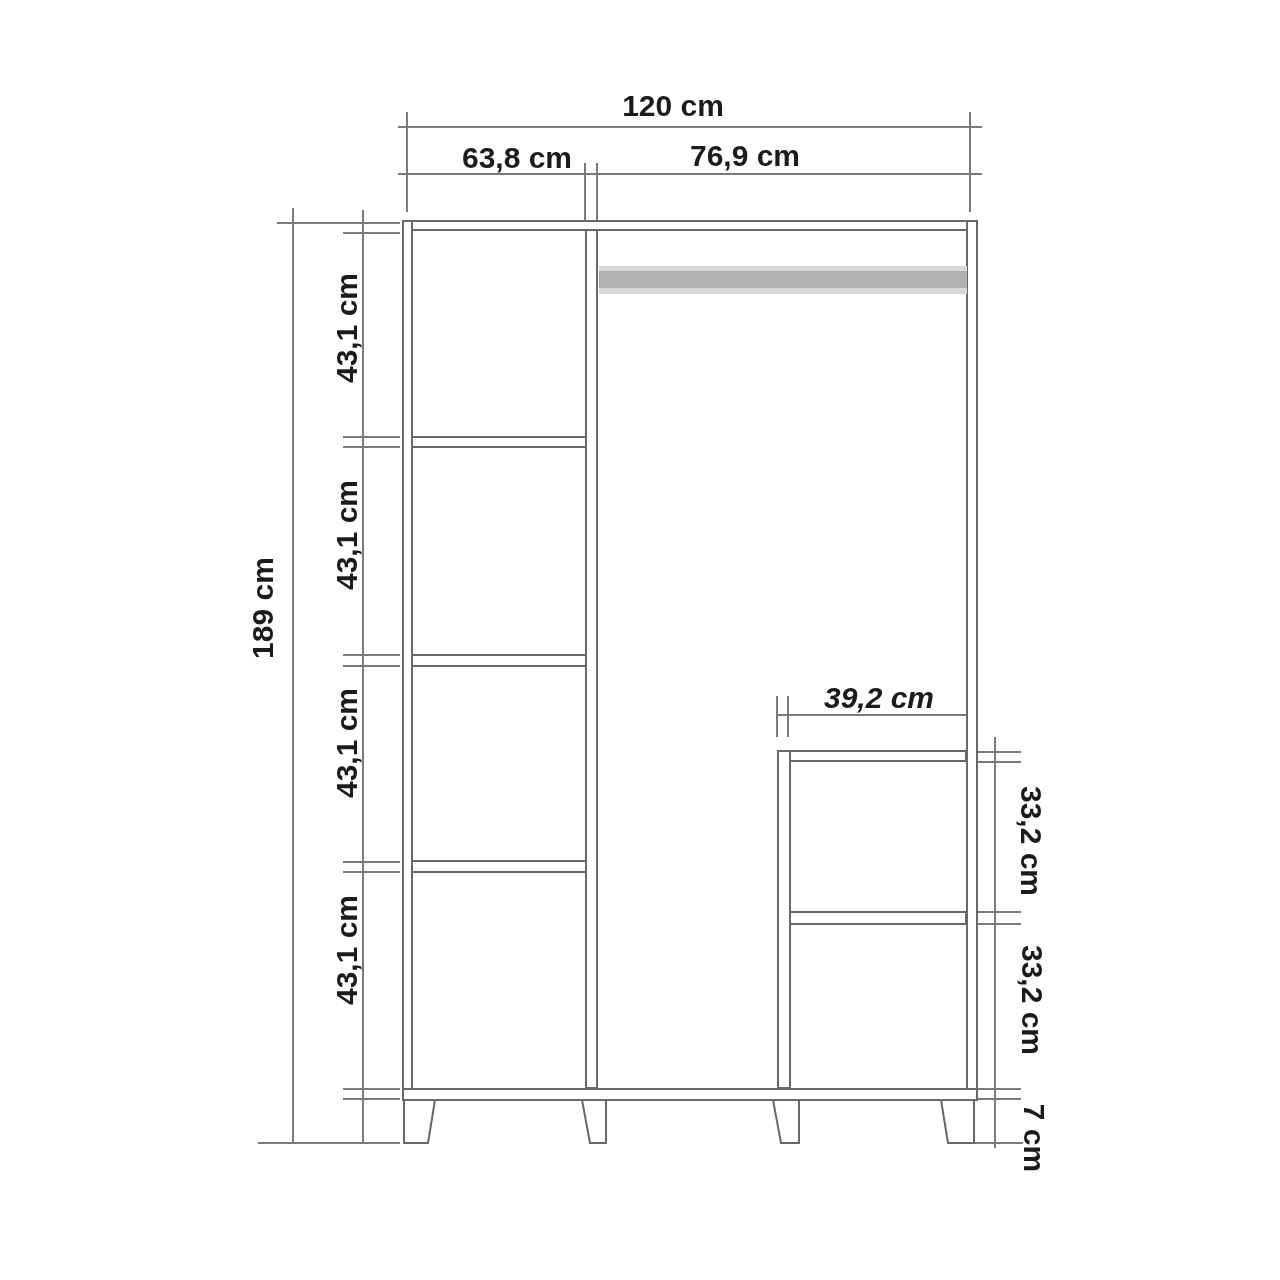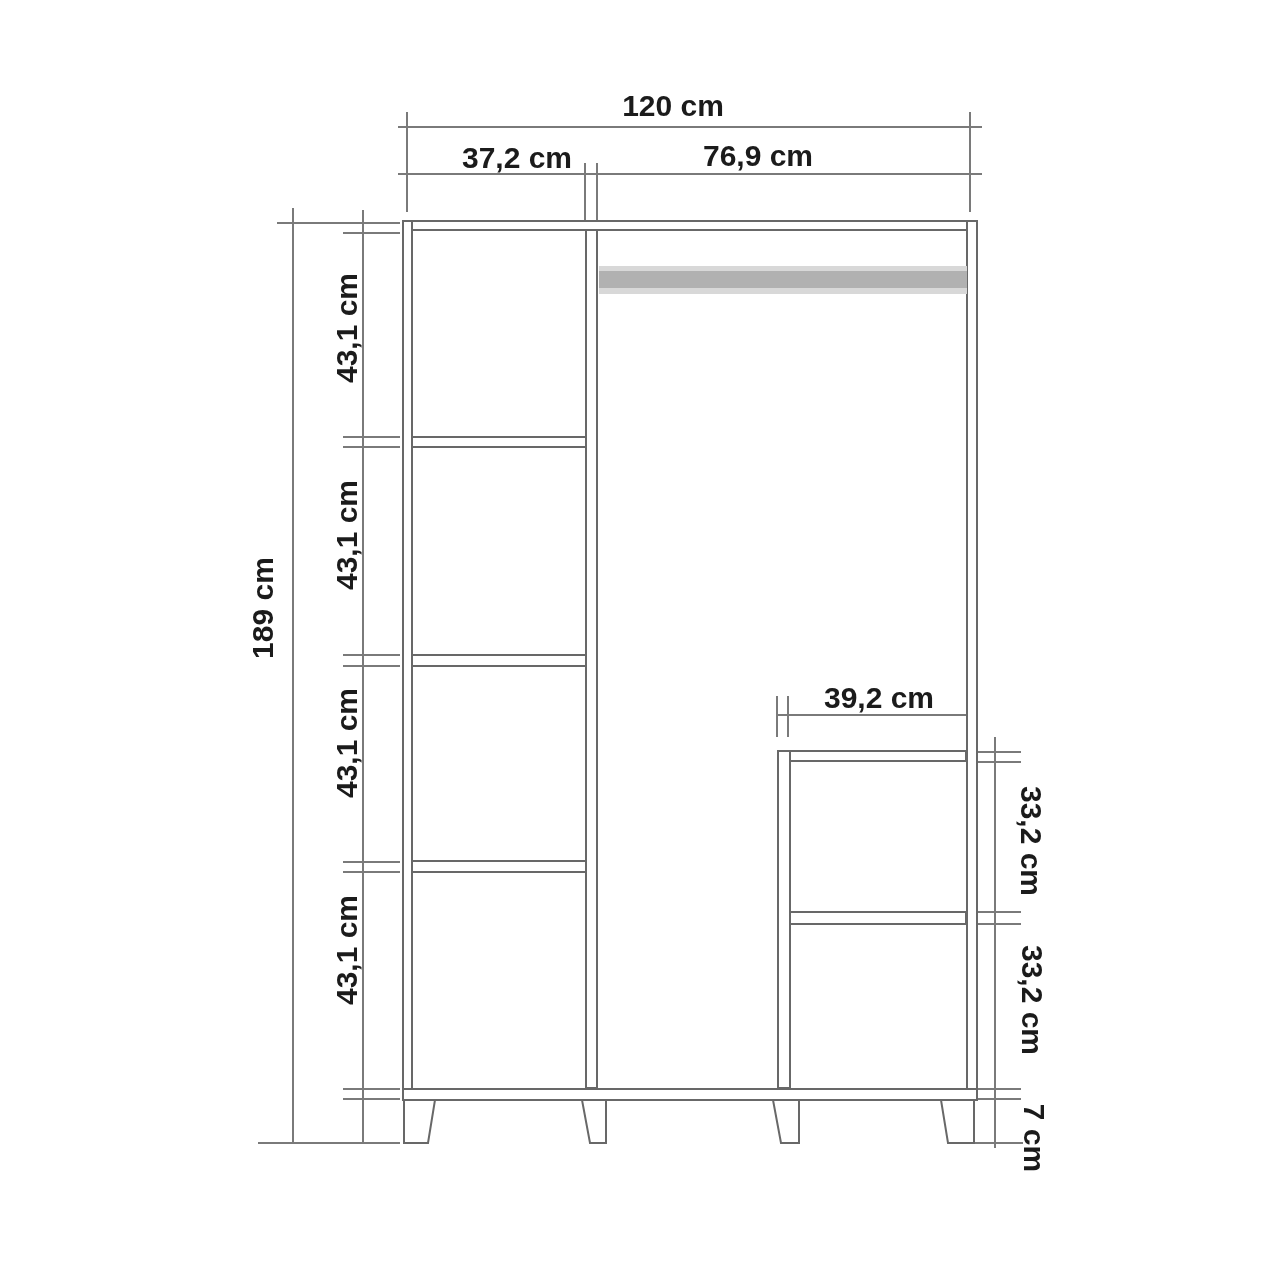--- a/index.html
+++ b/index.html
@@ -95,27 +95,27 @@
   <div class="wall" style="left:789px;top:911px;width:178px;height:14px;"></div>
 
   <svg width="1280" height="1280" viewBox="0 0 1280 1280">
     <polygon points="404,1100 435,1100 428,1143 404,1143" fill="#ffffff" stroke="#686868" stroke-width="2"></polygon>
     <polygon points="582,1100 606,1100 606,1143 590,1143" fill="#ffffff" stroke="#686868" stroke-width="2"></polygon>
     <polygon points="773,1100 799,1100 799,1143 781,1143" fill="#ffffff" stroke="#686868" stroke-width="2"></polygon>
     <polygon points="941,1100 974,1100 974,1143 948,1143" fill="#ffffff" stroke="#686868" stroke-width="2"></polygon>
   </svg>
 
   <div class="dim-label" style="left:673px;top:106px;">120 cm</div>
-  <div class="dim-label" style="left:517px;top:158px;">37,2 cm</div>
-  <div class="dim-label" style="left:745px;top:156px;margin-left:13px;">76,9 cm</div>
+  <div class="dim-label" style="left:517px;top:158px;">63,8 cm</div>
+  <div class="dim-label" style="left:745px;top:156px;">76,9 cm</div>
 
   <div class="dim-label rot-ccw" style="left:263px;top:608px;">189 cm</div>
   <div class="dim-label rot-ccw" style="left:347px;top:328px;">43,1 cm</div>
   <div class="dim-label rot-ccw" style="left:347px;top:535px;">43,1 cm</div>
   <div class="dim-label rot-ccw" style="left:347px;top:743px;">43,1 cm</div>
   <div class="dim-label rot-ccw" style="left:347px;top:950px;">43,1 cm</div>
 
-  <div class="dim-label" style="left:879px;top:698px;">39,2 cm</div>
+  <div class="dim-label" style="left:879px;top:698px;font-style:italic;">39,2 cm</div>
   <div class="dim-label rot-cw" style="left:1031px;top:841px;">33,2 cm</div>
   <div class="dim-label rot-cw" style="left:1032px;top:1000px;">33,2 cm</div>
   <div class="dim-label rot-cw" style="left:1034px;top:1138px;">7 cm</div>
 
 </div>
 
 </body></html>

